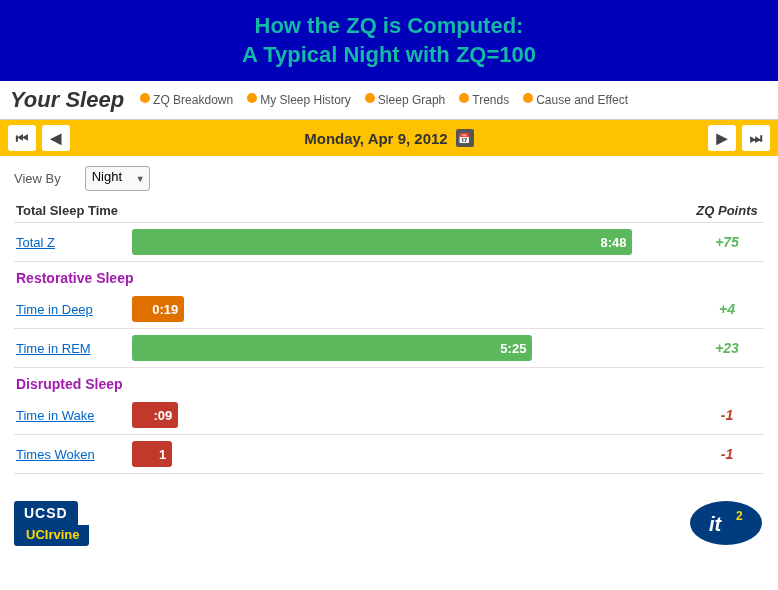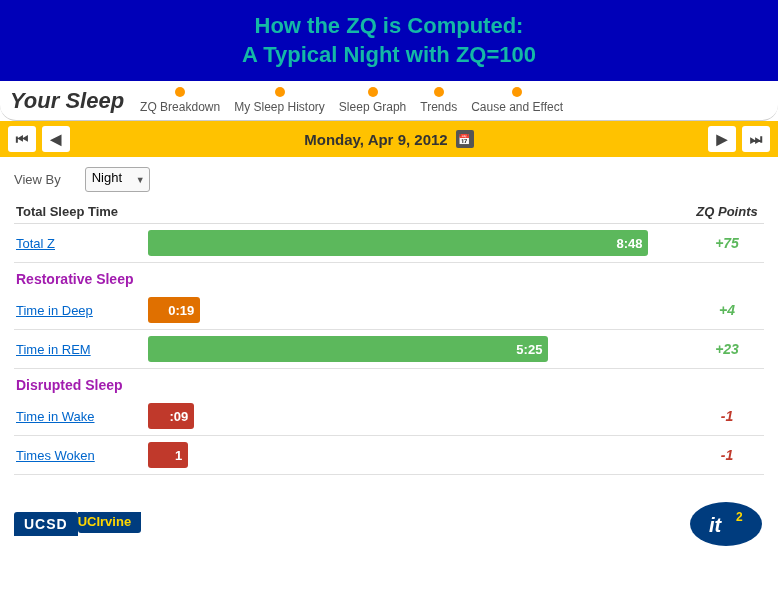--- a/index.html
+++ b/index.html
@@ -17,41 +17,38 @@
     }
 
     
     .nav-bar {
       background: #fff;
       border-bottom: 1px solid #ccc;
       padding: 6px 10px;
       display: flex;
       align-items: center;
       gap: 16px;
-      border-radius: 16px;
     }
     .nav-logo {
       font-size: 22px;
       font-weight: bold;
       color: #333;
       font-style: italic;
     }
     .nav-links {
       display: flex;
       gap: 14px;
       flex: 1;
     }
     .nav-link {
       display: flex;
-      align-items: center;
       gap: 3px;
       font-size: 12px;
       color: #555;
       cursor: pointer;
-      flex-direction: column;
     }
     .nav-link-icon {
       width: 10px;
       height: 10px;
       border-radius: 50%;
       background: #f90;
       display: inline-block;
     }
 
     
@@ -200,21 +197,20 @@
       background: #5cb85c;
       border-radius: 3px;
       display: flex;
       align-items: center;
       justify-content: flex-end;
       padding-right: 6px;
       color: #fff;
       font-size: 13px;
       font-weight: bold;
       min-width: 40px;
-      margin-left: 16px;
     }
     .bar-orange {
       background: #e07000;
     }
     .bar-red {
       background: #c0392b;
     }
     .zq-points {
       text-align: center;
       font-size: 14px;
@@ -357,23 +353,23 @@
           <div class="bar bar-red" style="width: 30px;">1</div>
         </div>
       </td>
       <td class="zq-points zq-negative">-1</td>
     </tr>
   </tbody>
     </table>
 </div>
 
 <div class="footer">
-  <div style="display:flex;flex-direction:row;align-items:flex-start;">
+  <div style="display:flex;flex-direction:column;align-items:flex-start;">
     <div style="background:#003c7e;color:#fff;font-size:14px;font-weight:bold;padding:4px 10px;border-radius:3px 3px 0 0;letter-spacing:1px;">UCSD</div>
-    <div style="background:#003c7e;color:#ffd700;font-size:13px;font-weight:bold;padding:2px 10px 4px 0;border-radius:0 0 3px 3px;">UCIrvine</div>
+    <div style="background:#003c7e;color:#ffd700;font-size:13px;font-weight:bold;padding:2px 10px 4px 12px;border-radius:0 0 3px 3px;">UCIrvine</div>
   </div>
 
   <div style="position:relative;width:90px;height:50px;">
     <svg width="90" height="50" viewBox="0 0 90 50">
 
       <ellipse cx="52" cy="25" rx="36" ry="22" fill="#003c7e"></ellipse>
 
       <text x="35" y="33" font-family="Arial" font-size="20" font-weight="bold" fill="#fff" font-style="italic">it</text>
       <text x="62" y="22" font-family="Arial" font-size="12" font-weight="bold" fill="#ffd700">2</text>
     </svg>

